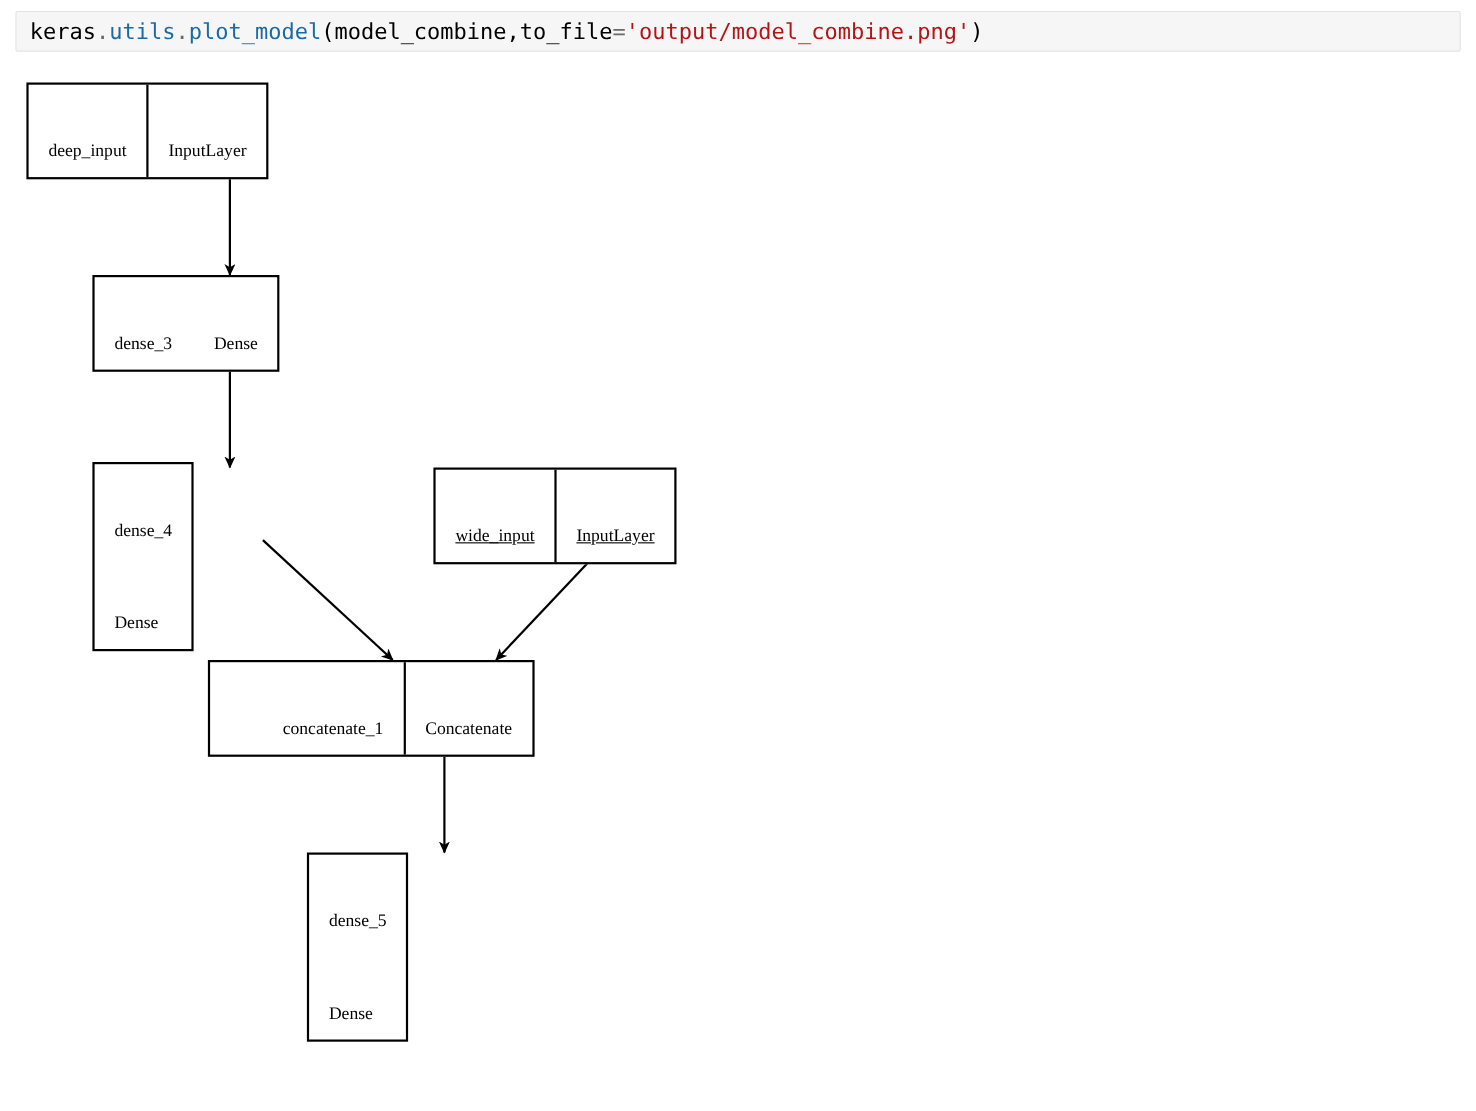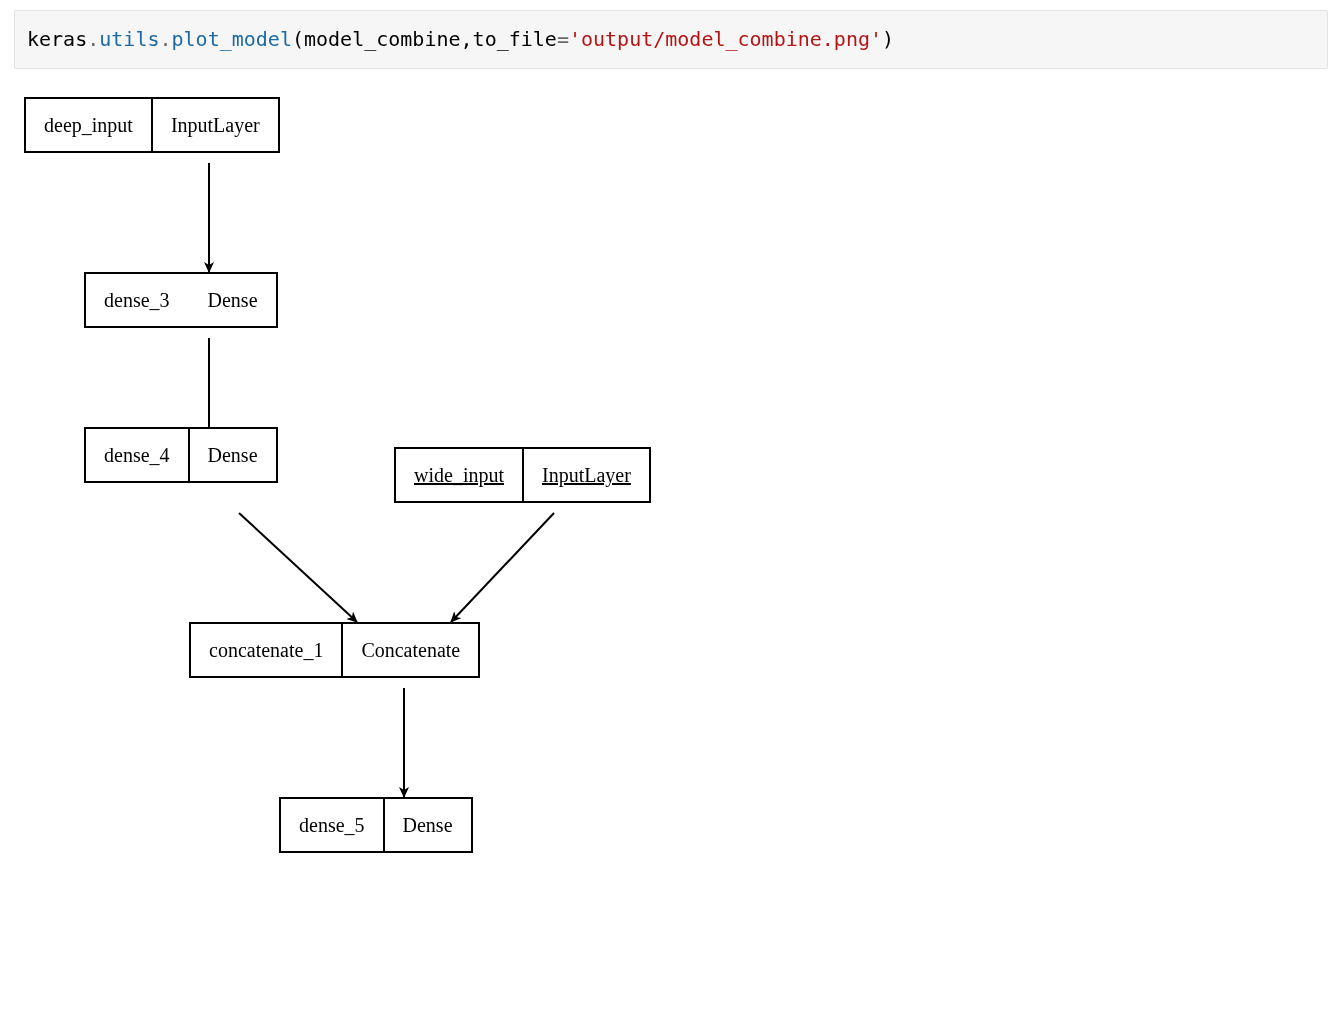--- a/index.html
+++ b/index.html
@@ -11,21 +11,21 @@
   }
   .page {
     padding: 10px 14px 30px 14px;
     width: 1342px;
     box-sizing: border-box;
   }
   .code-cell {
     background: #f6f6f6;
     border: 1px solid #e3e3e3;
     border-radius: 2px;
-    padding: 15px 12px;
+    padding: 4px 12px;
     font-family: "Menlo", "DejaVu Sans Mono", "Consolas", monospace;
     font-size: 20px;
     line-height: 1.35;
     color: #000000;
     margin-bottom: 28px;
     white-space: pre;
   }
   .code-cell .tok-attr   { color: #1b6aa5; }
   .code-cell .tok-func   { color: #1b6aa5; }
   .code-cell .tok-op     { color: #6a6a6a; }
@@ -40,23 +40,24 @@
   }
   .node {
     position: absolute;
     display: flex;
     border: 2px solid #000000;
     background: #ffffff;
     box-sizing: border-box;
   }
   .node .cell {
     padding: 14px 18px;
-    font-size: 20px;
+    font-size: 16px;
     line-height: 1.2;
     white-space: nowrap;
+    margin-top: 37px;
   }
   .node .sep {
     width: 0;
     border-left: 2px solid #000000;
   }
   svg.edges {
     position: absolute;
     left: 0; top: 0;
     width: 800px;
     height: 920px;
@@ -95,38 +96,38 @@
       <div class="sep"></div>
       <div class="cell">InputLayer</div>
     </div>
 
     <div class="node" style="left:70px; top:175px;align-items:center;">
       <div class="cell">dense_3</div>
       <div class="sep"></div>
       <div class="cell">Dense</div>
     </div>
 
-    <div class="node" style="left:70px; top:330px;">
+    <div class="node" style="left:70px; top:345px;flex-direction:column;">
       <div class="cell">dense_4</div>
       <div class="sep"></div>
       <div class="cell">Dense</div>
     </div>
 
     <div class="node" style="left:380px; top:350px;text-decoration:underline;">
       <div class="cell">wide_input</div>
       <div class="sep"></div>
       <div class="cell">InputLayer</div>
     </div>
 
-    <div class="node" style="left:175px; top:525px;">
+    <div class="node" style="left:175px; top:525px;padding-left:48px;">
       <div class="cell">concatenate_1</div>
       <div class="sep"></div>
       <div class="cell">Concatenate</div>
     </div>
 
-    <div class="node" style="left:265px; top:700px;">
+    <div class="node" style="left:265px; top:700px;flex-direction:column;">
       <div class="cell">dense_5</div>
       <div class="sep"></div>
       <div class="cell">Dense</div>
     </div>
 
   </div>
 </div>
 
 </body></html>

